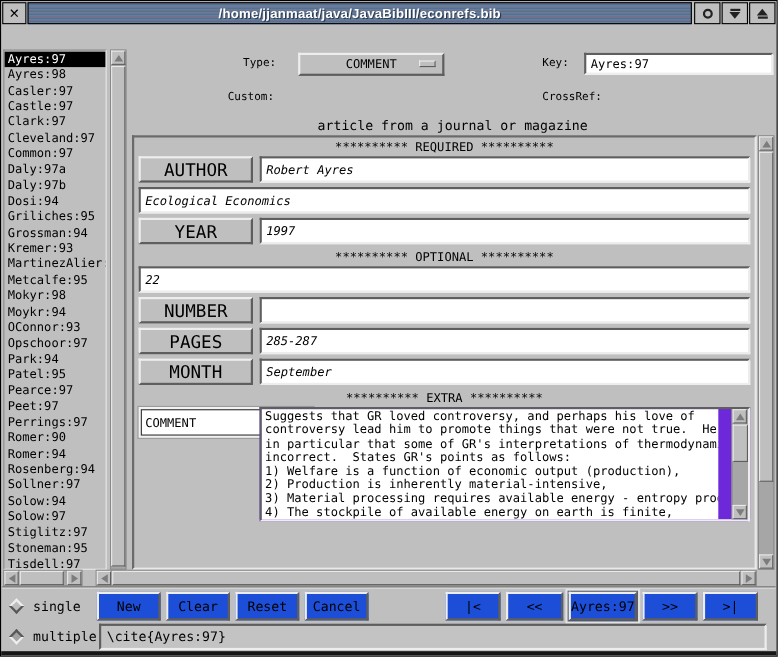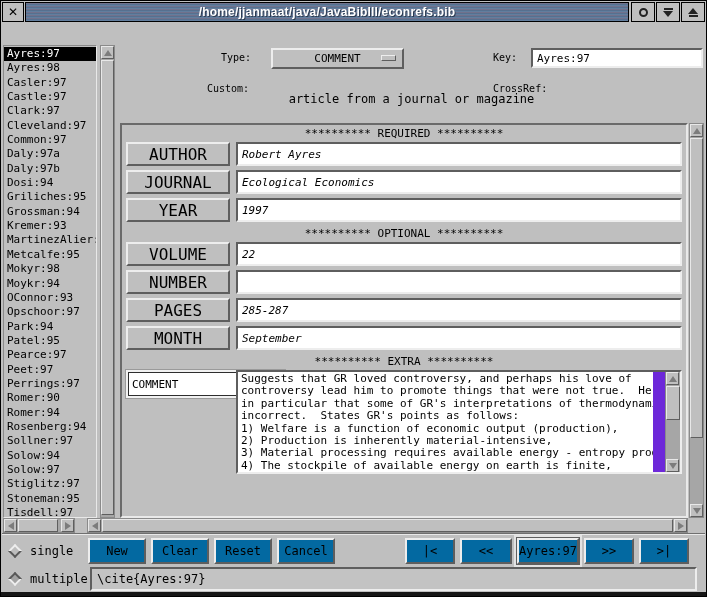--- a/index.html
+++ b/index.html
@@ -69,21 +69,21 @@
     border:2px solid;border-color:#ededed #5e5e5e #5e5e5e #ededed;font:11px "DejaVu Sans Mono",monospace;
     display:flex;align-items:center;justify-content:center;cursor:pointer;
   }
   .dd-indicator{position:absolute;right:6px;top:5px;width:15px;height:6px;background:#bfbfbf;
     border:1px solid;border-color:#ededed #5e5e5e #5e5e5e #ededed;}
   .tfield{
     border:2px solid;border-color:#5e5e5e #ededed #ededed #5e5e5e;background:#fff;
     font:11px "DejaVu Sans Mono",monospace;padding:0 4px;color:#000;
   }
   .key-field{position:absolute;left:412px;top:3px;width:172px;height:20px;}
-  .desc{position:absolute;top:47px;left:0;width:100%;text-align:center;font-size:12px;}
+  .desc{position:absolute;top:62px;left:0;width:100%;text-align:center;font-size:12px;}
   
   .panel{
     position:absolute;left:1px;top:78px;right:16px;bottom:15px;
     border:2px solid;border-color:#6a6a6a #e9e9e9 #e9e9e9 #6a6a6a;
     padding:1px 4px 0 4px;overflow:hidden;
   }
   .sec-heading{text-align:center;font-size:11px;height:16px;line-height:15px;}
   .frow{display:flex;height:24px;margin-bottom:4px;}
   .flabel{
     width:104px;margin-right:6px;background:#bfbfbf;border:2px solid;
@@ -106,21 +106,21 @@
     flex:1;border:none;outline:none;resize:none;background:#fff;color:#000;
     font:11px/12.4px "DejaVu Sans Mono",monospace;padding:1px 3px;white-space:pre;overflow:hidden;
   }
   .ta-scroll{position:relative;width:15px;flex:none;background:#a6a6a6;border-left:1px solid #8a8a8a;}
   
   .bottombar{
     position:absolute;left:1px;right:1px;bottom:4px;height:59px;
     border-top:1px solid #6f6f6f;box-shadow:0 1px 0 #e9e9e9 inset;background:#bfbfbf;
   }
   .btn{
-    position:absolute;height:26px;background:#0369a1;border:2px solid;
+    position:absolute;height:26px;background:#1d4ed8;border:2px solid;
     border-color:#ededed #5e5e5e #5e5e5e #ededed;font:12px "DejaVu Sans Mono",monospace;
     padding:0;cursor:pointer;color:#000;
   }
   .row1-btn{top:4px;}
   .nav-current{box-shadow:0 0 0 1px #5e5e5e,0 0 0 3px #e2e2e2;}
   .mode{position:absolute;left:8px;display:flex;align-items:center;gap:10px;font-size:12px;cursor:pointer;}
   .diamond{width:10px;height:10px;transform:rotate(45deg);background:#bdbdbd;
     border:2px solid;border-color:#eee #585858 #585858 #eee;flex:none;}
   .diamond.pressed{background:#a2a2a2;border-color:#585858 #eee #eee #585858;}
   .cite-field{
@@ -228,35 +228,33 @@
         <div class="sec-heading">********** REQUIRED **********</div>
         <div>
 
             <div class="frow">
               <div class="flabel">AUTHOR</div>
               <input class="tfield" value="Robert Ayres" style="">
             </div>
 
 
             <div class="frow">
-              <div class="flabel">JOURNAL</div>
               <input class="tfield" value="Ecological Economics" style="">
             </div>
 
             <div class="frow">
               <div class="flabel">YEAR</div>
               <input class="tfield" value="1997" style="">
             </div>
           </div>
 
         <div class="sec-heading">********** OPTIONAL **********</div>
         <div>
 
             <div class="frow">
-              <div class="flabel">VOLUME</div>
               <input class="tfield" value="22" style="">
             </div>
 
             <div class="frow">
               <div class="flabel">NUMBER</div>
               <input class="tfield" style="">
             </div>
 
             <div class="frow">
               <div class="flabel">PAGES</div>

